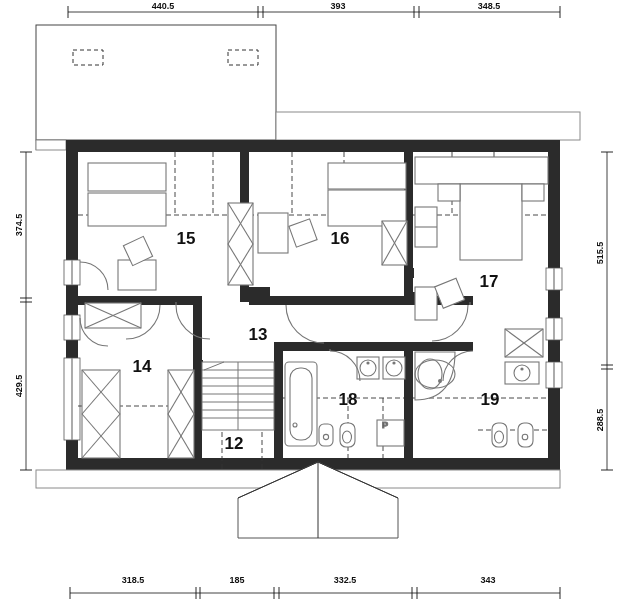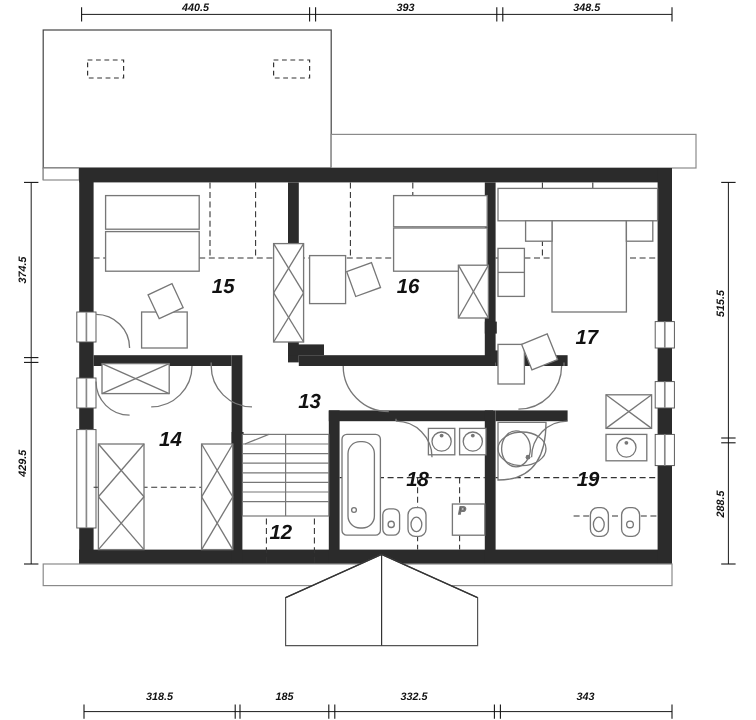--- a/index.html
+++ b/index.html
@@ -1,18 +1,18 @@
 <!DOCTYPE html>
 <html><head>
 <meta charset="utf-8">
 <style>
   html,body{margin:0;padding:0;background:#ffffff;}
   body{width:630px;height:600px;overflow:hidden;
        font-family:"Liberation Sans", sans-serif;color:#111;}
-  #plan{position:relative;width:630px;height:600px;font-style:italic;}
+  #plan{position:relative;width:630px;height:600px;}
   svg{display:block;}
   .dimtxt{font-family:"Liberation Sans", sans-serif;font-size:9px;font-weight:bold;fill:#111;}
   .roomtxt{font-family:"Liberation Sans", sans-serif;font-size:17px;font-weight:bold;fill:#111;}
 </style>
 </head>
 <body>
 
 <div id="plan">
 <svg width="630" height="600" viewBox="0 0 630 600">
 

